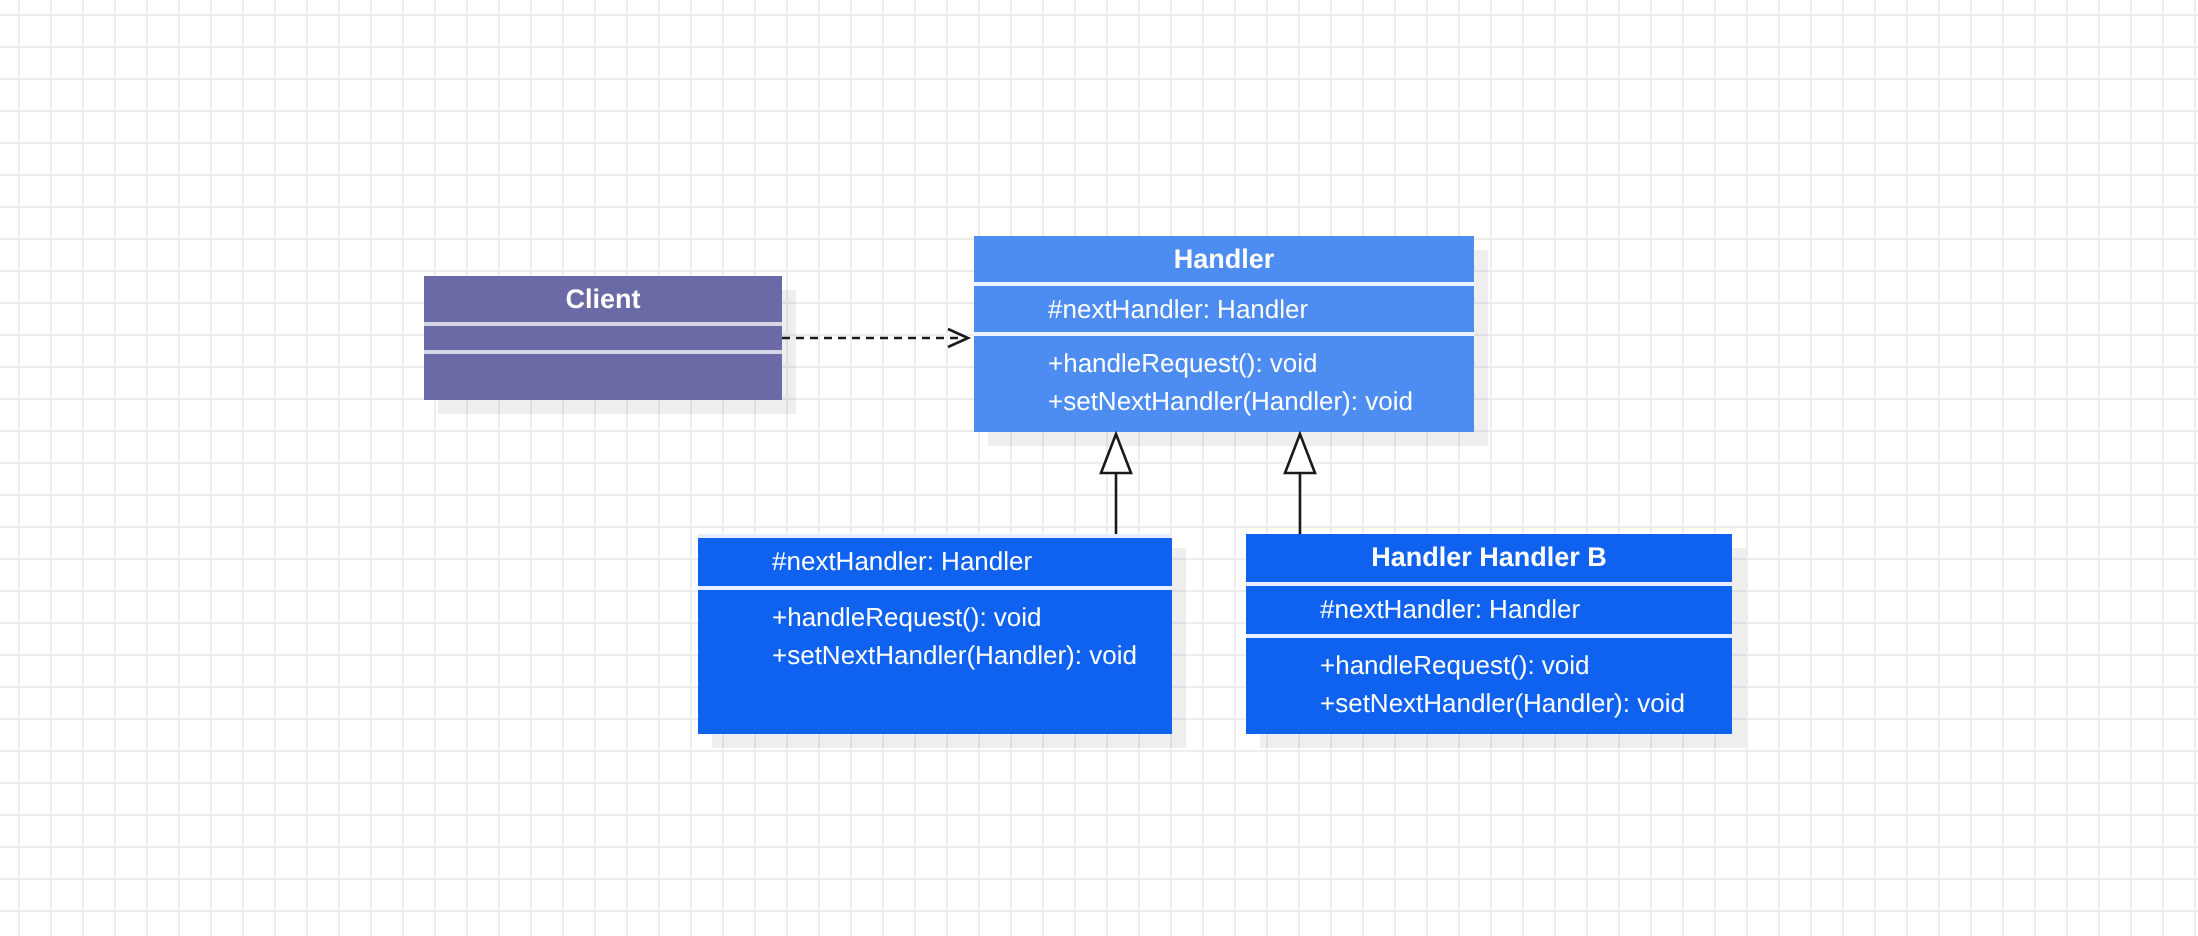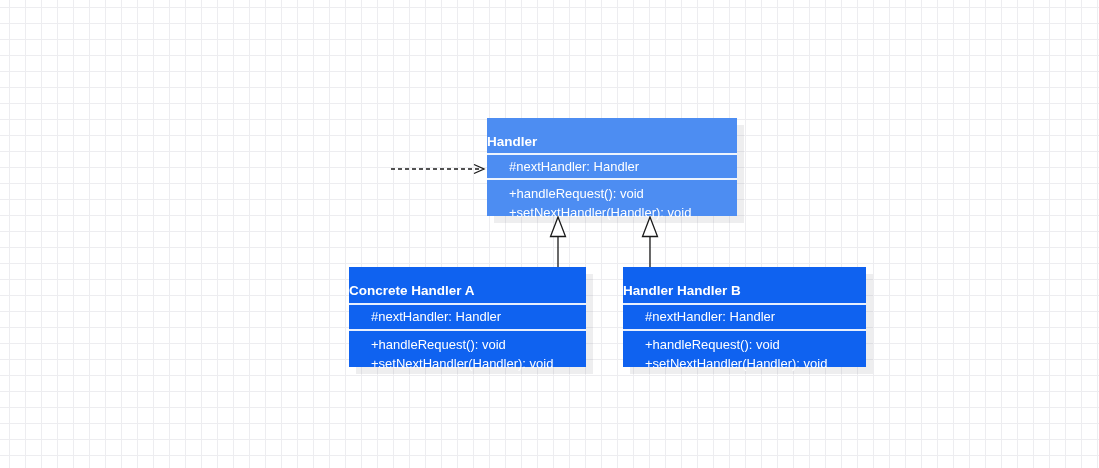--- a/index.html
+++ b/index.html
@@ -23,30 +23,31 @@
     position: absolute;
     display: flex;
     flex-direction: column;
     color: #ffffff;
     box-shadow: 7px 7px 0 rgba(120,120,130,0.13);
   }
 
   .uml-title {
     font-weight: bold;
     font-size: 13.5px;
+    text-align: center;
     flex: 0 0 auto;
-    margin-top: 12px;
   }
 
   .uml-section { flex: 0 0 auto; overflow: hidden; }
 
   .member {
     font-size: 13px;
     padding: 0 22px;
     white-space: nowrap;
+    margin-left: 15px;
   }
 
   
   .box-client {
     left: 212px; top: 138px; width: 179px; height: 62px;
     background: #6a6aa6;
   }
   .box-client .uml-title { height: 23px; line-height: 23px; }
   .box-client .sec-attrs   { height: 14px; border-top: 2px solid rgba(255,255,255,0.72); }
   .box-client .sec-methods { height: 25px; border-top: 2px solid rgba(255,255,255,0.72); }
@@ -79,34 +80,38 @@
     position: absolute;
     left: 0; top: 0; width: 1099px; height: 468px;
     pointer-events: none;
   }
 </style>
 </head>
 <body>
 
 <div class="canvas">
 
+  <div class="uml-box box-client">
+    <div class="uml-title">Client</div>
+    <div class="uml-section sec-attrs"></div>
+    <div class="uml-section sec-methods"></div>
+  </div>
 
   <div class="uml-box box-handler">
     <div class="uml-title">Handler</div>
     <div class="uml-section sec-attrs">
       <div class="member">#nextHandler: Handler</div>
     </div>
     <div class="uml-section sec-methods">
       <div class="member">+handleRequest(): void</div>
       <div class="member">+setNextHandler(Handler): void</div>
     </div>
   </div>
 
   <div class="uml-box box-concrete box-concrete-a">
-    <div class="uml-title">Concrete Handler A</div>
     <div class="uml-section sec-attrs">
       <div class="member">#nextHandler: Handler</div>
     </div>
     <div class="uml-section sec-methods">
       <div class="member">+handleRequest(): void</div>
       <div class="member">+setNextHandler(Handler): void</div>
     </div>
   </div>
 
   <div class="uml-box box-concrete box-concrete-b">

